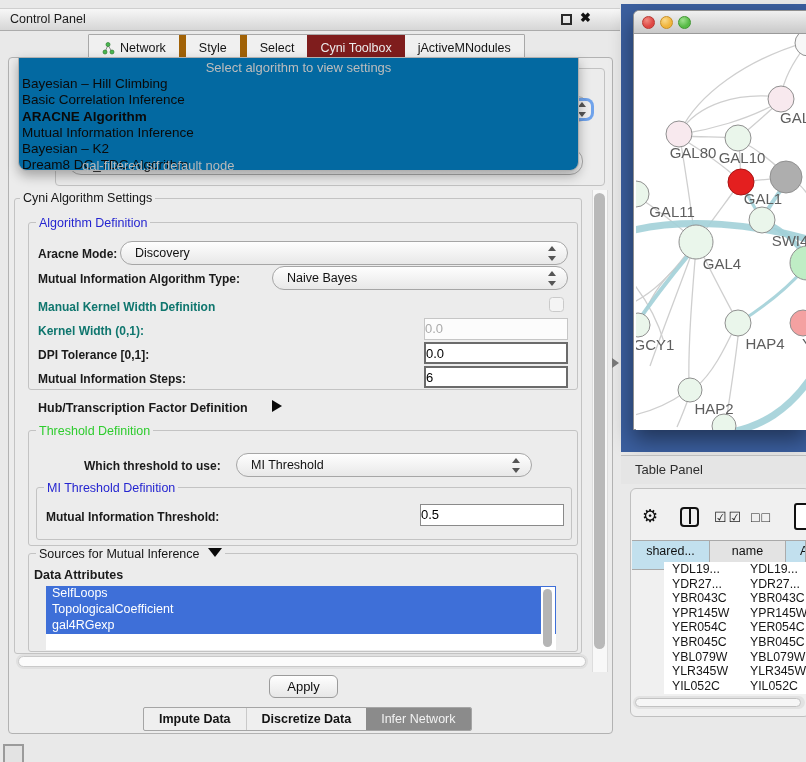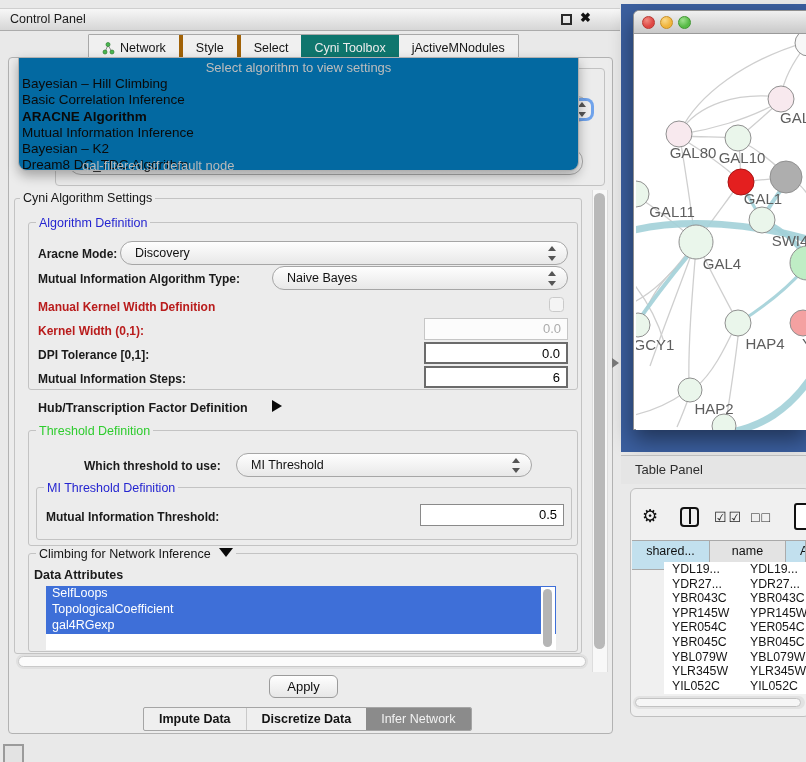--- a/index.html
+++ b/index.html
@@ -11,23 +11,23 @@
   .cp-titlebar{left:0;top:8px;width:620px;height:23px;background:linear-gradient(#F7F7F7,#D6D6D6);
     border-top:1px solid #CFCFCF;border-bottom:1px solid #ABABAB;}
   .cp-title{left:10px;top:12px;font-size:12.5px;color:#1A1A1A}
   .float-btn{left:561px;top:14px;width:11px;height:11px;border:2px solid #2A2A2A;background:transparent}
   .close-btn{left:580px;top:10px;font-size:13px;font-weight:bold;color:#111}
   .close-btn::before{content:"✖"}
 
   
   .tabstrip{left:88px;top:34px;height:28px;display:flex;border:1px solid #A8A8A8;border-radius:1px;
     background:#F0F0F0;overflow:hidden;z-index:3}
-  .tab{display:flex;align-items:center;padding:0 13px;font-size:12.5px;color:#141414;border-left:4px solid #a16207;white-space:nowrap}
+  .tab{display:flex;align-items:center;padding:0 13px;font-size:12.5px;color:#141414;border-left:7px solid #a16207;white-space:nowrap}
   .tab:first-child{border-left:none}
-  .tab.selected{background:#0f766e;color:#ECECEC;border-left:none}
+  .tab.selected{background:#7f1d1d;color:#ECECEC;border-left:none}
   .tab.selected + .tab{border-left:none}
   .net-icon{width:13px;height:13px;margin-right:5px}
 
   
   .content-panel{left:8px;top:57px;width:605px;height:677px;border:1px solid #B2B2B2;border-radius:4px;background:#ECECEC}
 
   
   .inf-groupbox{left:55px;top:68px;width:550px;height:118px;border:1px solid #C2C2C2;border-radius:4px;z-index:1}
   .inf-combo-frag{left:70px;top:96px;width:520px;height:26px;border:1px solid #A9A9A9;border-radius:13px;
     background:linear-gradient(#FDFDFD,#E9E9E9);z-index:1}
@@ -44,29 +44,29 @@
   .dd-item{height:16.3px;line-height:16.3px;padding-left:3px;font-size:13.5px;color:#0A0A0A;white-space:nowrap}
   .dd-item.bold{font-weight:bold}
 
   
   .groupbox{border:1px solid #C3C3C3;border-radius:3px}
   .legend{position:absolute;background:#ECECEC;padding:0 3px;font-size:12.5px;white-space:nowrap}
   .legend.black{color:#161616}
   .legend.blue{color:#2525D0}
   .legend.green{color:#2ECC2E}
   .lbl{position:absolute;font-size:12px;font-weight:bold;color:#1A1A1A;white-space:nowrap}
-  .lbl.gray{color:#b91c1c}
+  .lbl.gray{color:#0f766e}
 
   .combo{position:absolute;height:24px;border:1px solid #A6A6A6;border-radius:12px;
     background:linear-gradient(#FEFEFE,#E8E8E8);font-size:12.5px;color:#111;line-height:22px;padding-left:14px;white-space:nowrap}
   .stepper{position:absolute;right:9px;top:4px;width:12px;height:15px}
   .stepper::before{content:"";position:absolute;left:2px;top:0;border-left:4px solid transparent;border-right:4px solid transparent;border-bottom:5px solid #555}
   .stepper::after{content:"";position:absolute;left:2px;bottom:0;border-left:4px solid transparent;border-right:4px solid transparent;border-top:5px solid #555}
 
-  .field{position:absolute;height:22px;background:#FFF;font-size:13px;line-height:20px;text-align:right;padding-right:6px}
+  .field{position:absolute;height:22px;background:#FFF;font-size:13px;line-height:20px;text-align:left;padding-right:6px}
   .field.gray{border:1px solid #C6C6C6;color:#ABABAB;background:#FCFCFC}
   .field.dark{border:2px solid #6B6B6B;color:#000}
   .field.mid{border:1.5px solid #8A8A8A;color:#000}
 
   .checkbox{left:549px;top:297px;width:15px;height:15px;border:1.5px solid #CACACA;border-radius:3.5px;background:#F4F4F4}
 
   .tri-right{display:inline-block;width:0;height:0;border-top:6.5px solid transparent;border-bottom:6.5px solid transparent;border-left:10px solid #090909}
   .tri-down{display:inline-block;width:0;height:0;border-left:7px solid transparent;border-right:7px solid transparent;border-top:9px solid #090909}
 
   .attr-list{left:46px;top:586px;width:510px;height:64px;background:#FFF;overflow:hidden}
@@ -229,21 +229,21 @@
   <div class="stepper"></div>
 </div>
 
 <div class="abs groupbox" style="left:36px;top:487px;width:536px;height:53px"></div>
 <span class="legend blue" style="left:44px;top:481px">MI Threshold Definition</span>
 <span class="lbl" style="left:46px;top:510px">Mutual Information Threshold:</span>
 <div class="field mid" style="left:420px;top:504px;width:144px">0.5</div>
 
 <div class="abs groupbox" style="left:28px;top:553px;width:550px;height:99px"></div>
 <span class="legend black" style="left:36px;top:547px">
-  <span>Climbing for Network Inference</span>
+  <span>Sources for Mutual Inference</span>
   <span class="tri-down" style="margin-left:5px;vertical-align:1px"></span>
 </span>
 <span class="lbl" style="left:34px;top:568px;font-size:12.5px">Data Attributes</span>
 <div class="abs attr-list">
     <div class="attr-item">SelfLoops</div>
     <div class="attr-item">TopologicalCoefficient</div>
     <div class="attr-item">gal4RGexp</div>
   </div>
 <div class="abs attr-scroll"></div>
 <div class="abs attr-thumb"></div>

